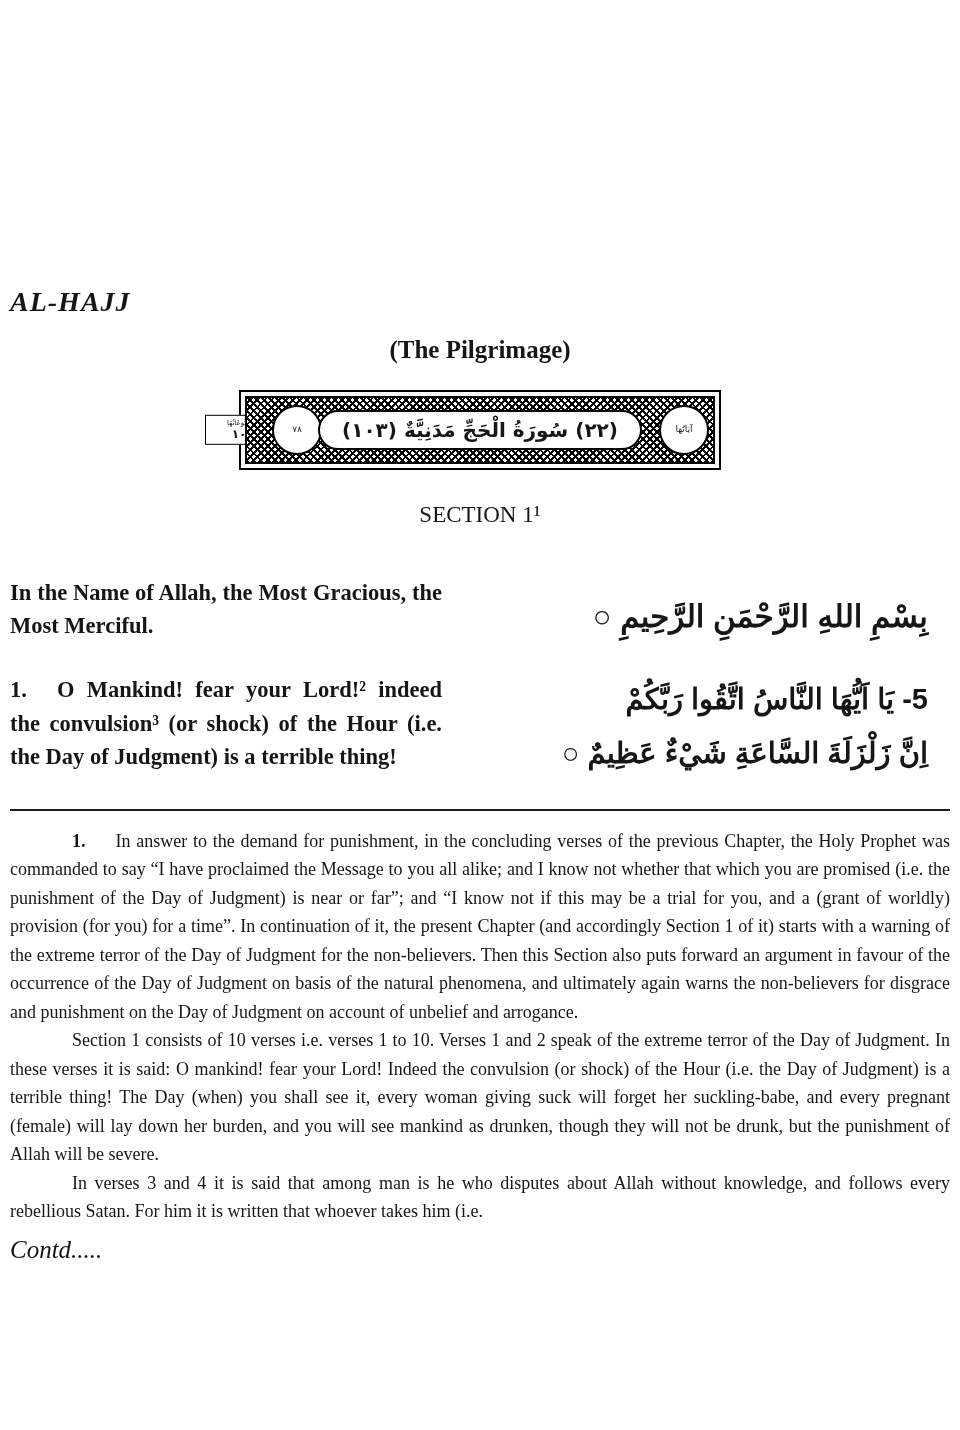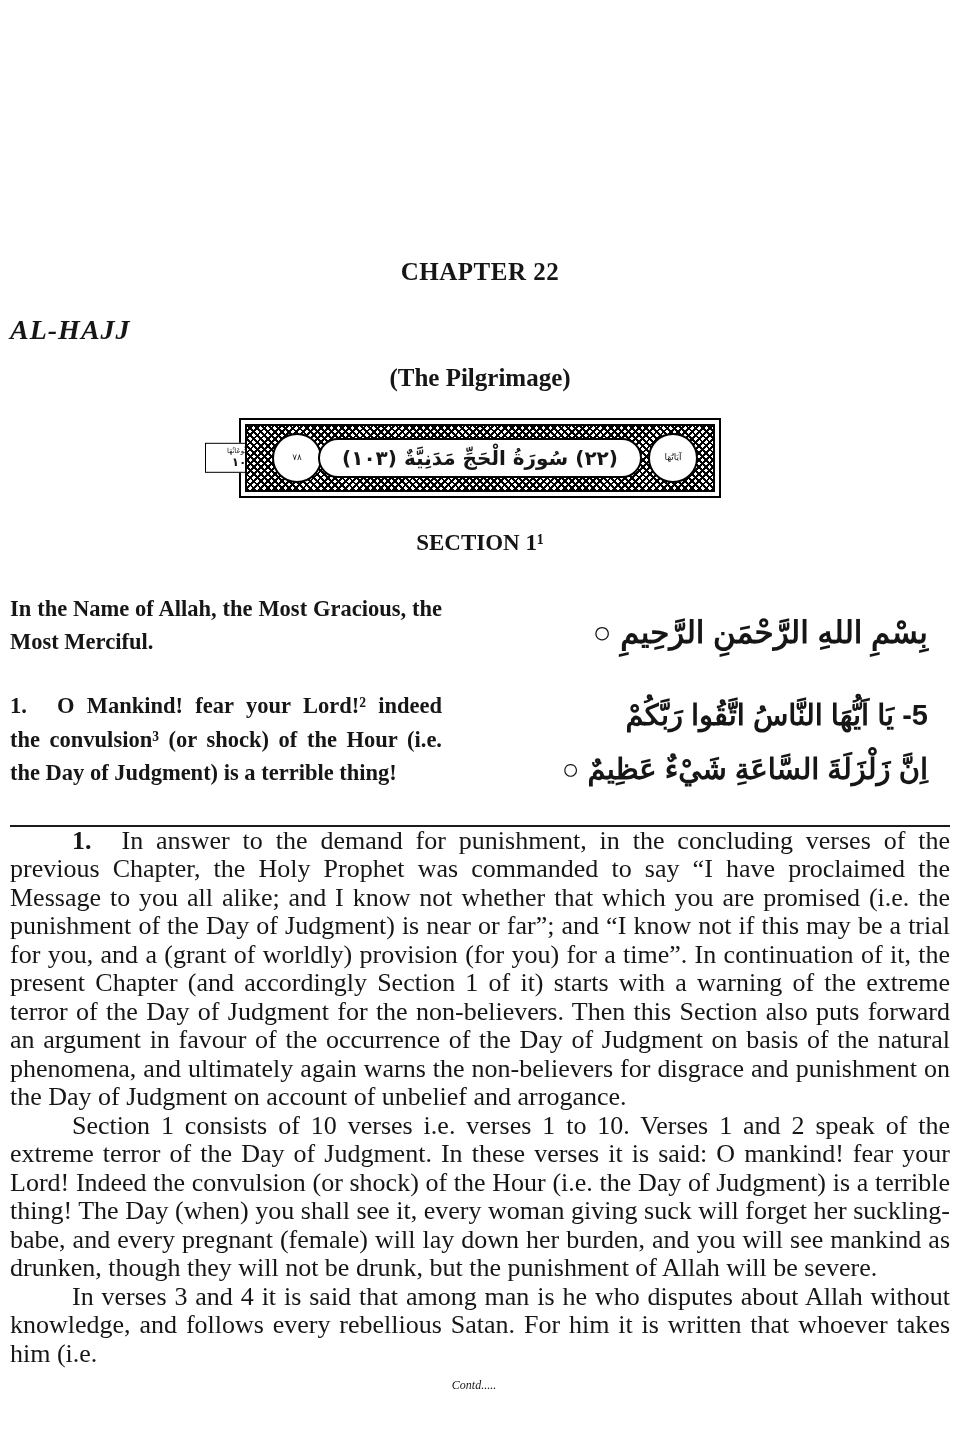--- a/index.html
+++ b/index.html
@@ -37,21 +37,21 @@
   }
   .book-subtitle {
     text-align: center;
     font-size: 25px;
     font-weight: bold;
     margin-top: 18px;
   }
   .section-heading {
     text-align: center;
     font-size: 23px;
-    font-weight: bold;
+    font-weight: normal;
     margin-top: 32px;
   }
 
   
   .banner-outer {
     width: 470px;
     margin: 26px auto 0 auto;
     position: relative;
     border: 2px solid #000;
     padding: 4px;
@@ -93,41 +93,41 @@
     display: flex;
     align-items: center;
     justify-content: center;
     font-family: "DejaVu Sans", sans-serif;
     font-size: 9px;
     direction: rtl;
     text-align: center;
     line-height: 1.1;
     z-index: 1;
   }
-  .banner-oval.right { right: 15px; }
+  .banner-oval.right { right: 4px; }
   .banner-oval.left  { left: 25px; }
   .banner-sidebox {
     position: absolute;
     left: -36px;
     top: 50%;
     transform: translateY(-50%);
     width: 30px;
     border: 1.5px solid #000;
     background: #fff;
     text-align: center;
     font-family: "DejaVu Sans", sans-serif;
     direction: rtl;
     padding: 3px 18px;
   }
   .banner-sidebox .lbl { display: block; font-size: 7px; line-height: 1.2; }
   .banner-sidebox .val { display: block; font-size: 12px; font-weight: bold; }
 
   
   .verses {
-    margin-top: 36px;
+    margin-top: 48px;
   }
   .verse-row {
     display: flex;
     align-items: flex-start;
     margin-bottom: 28px;
   }
   .verse-en {
     width: 432px;
     flex: 0 0 432px;
     font-size: 22.5px;
@@ -154,47 +154,46 @@
   .verse-row.first .verse-ar { font-size: 31px; padding-top: 12px; }
 
   
   .rule {
     border-top: 2px solid #1c1c1c;
     margin-top: 4px;
   }
 
   
   .commentary {
-    margin-top: 0;
-    font-size: 26px;
+    margin-top: 16px;
+    font-size: 18px;
     line-height: 28.5px;
     text-align: justify;
   }
   .commentary-para {
     margin: 0;
     text-indent: 62px;
   }
   .para-num { font-weight: bold; }
   .para-num:not(:empty) { padding-right: 30px; }
 
   
   .contd {
-    text-align: center;
+    text-align: left;
     font-style: italic;
-    font-size: 12px;
+    font-size: 25px;
     margin-top: 10px;
     padding-right: 12px;
   }
 </style>
 </head>
 <body>
 
 <div class="page">
 
-  <div class="chapter-heading">CHAPTER 22</div>
 
   <div class="book-title">AL-HAJJ</div>
   <div class="book-subtitle">(The Pilgrimage)</div>
 
   <div class="banner-outer">
     <div class="banner-sidebox">
       <span class="lbl">رُكُوعَاتُهَا</span>
       <span class="val">١٠</span>
     </div>
     <div class="banner-pattern">

